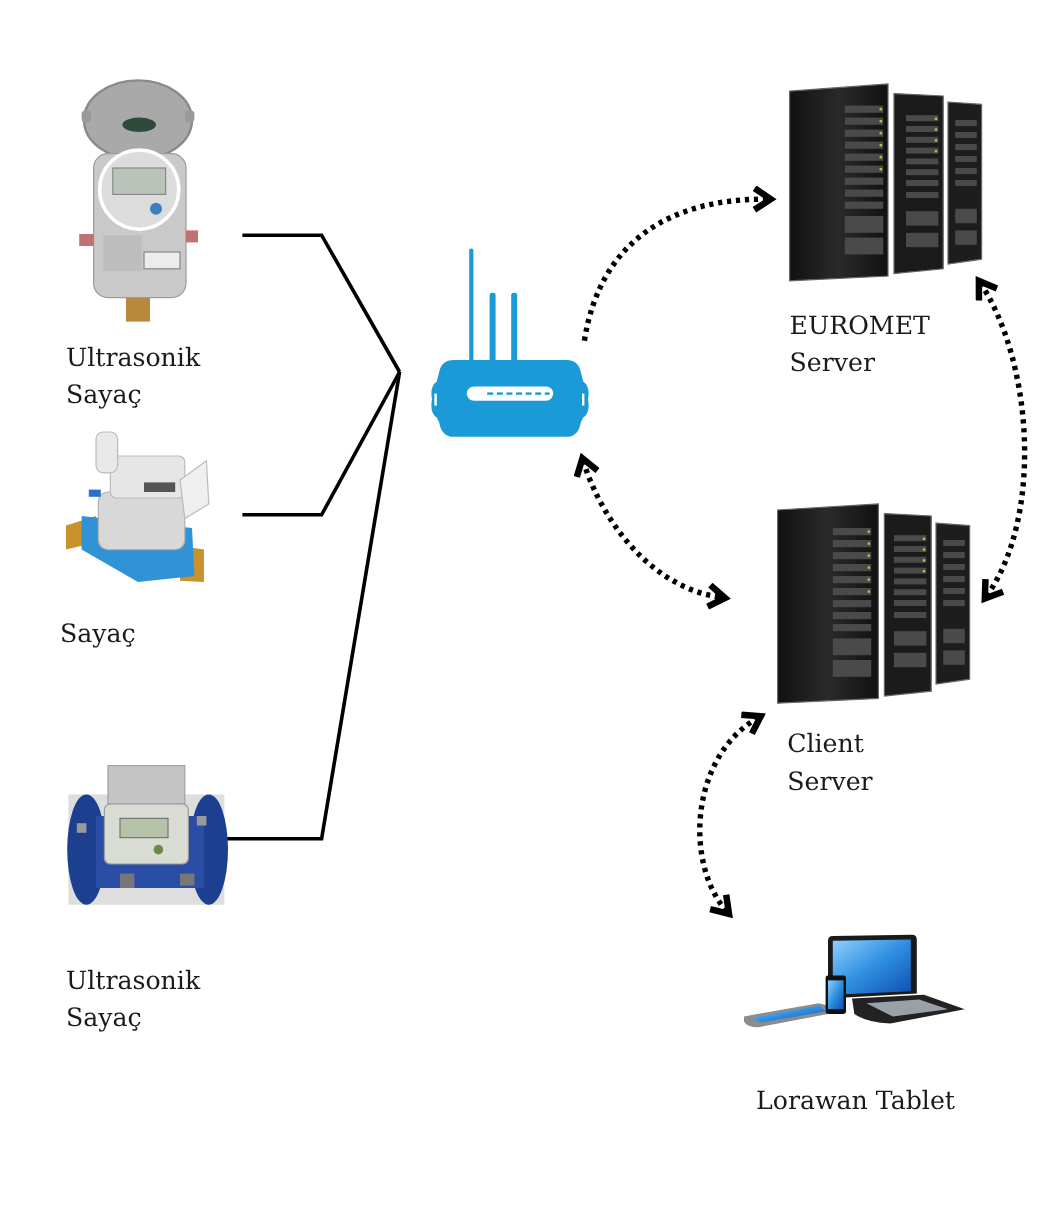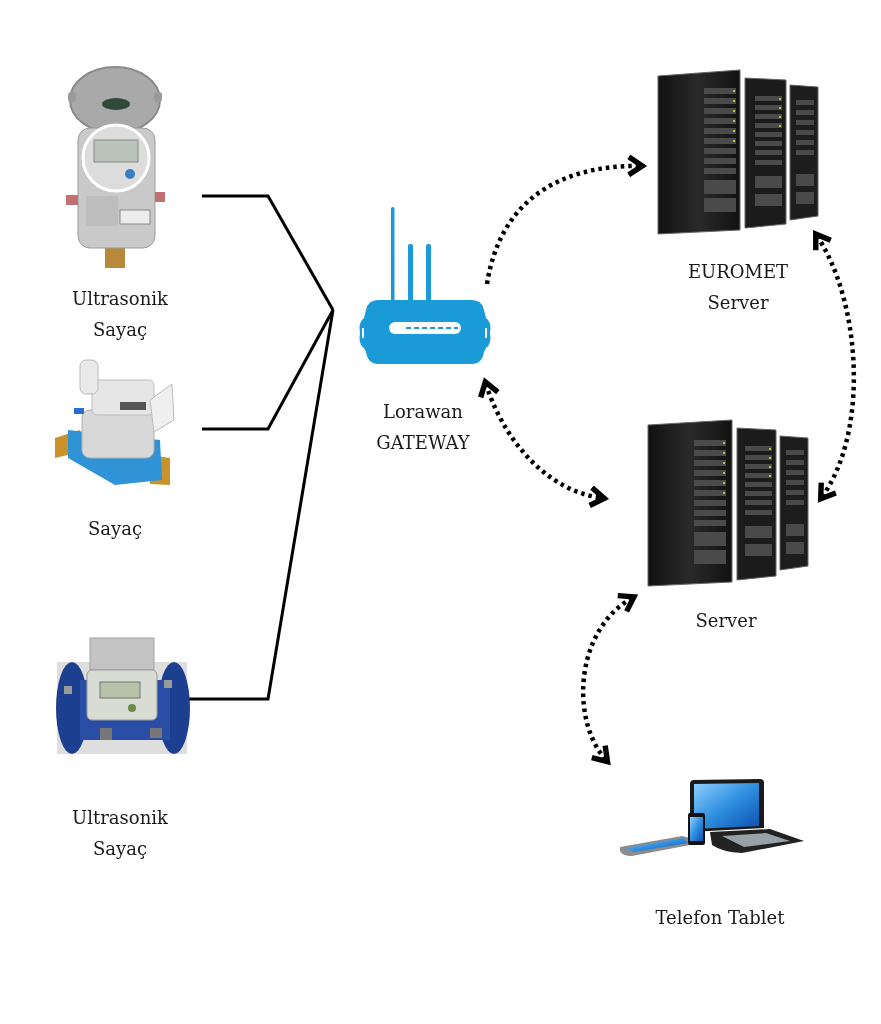--- a/index.html
+++ b/index.html
@@ -1,19 +1,19 @@
 <!DOCTYPE html>
 <html><head>
 <meta charset="utf-8">
 <style>
   html, body { margin: 0; padding: 0; background: #ffffff; }
   #stage { position: relative; width: 881px; height: 1024px; background: #ffffff; overflow: hidden; }
   .label {
-    position: absolute; text-align: center;
-    font-family: "DejaVu Serif", serif; font-size: 18px; line-height: 31px; color: #1a1a1a;
+    position: absolute; text-align: left;
+    font-family: "DejaVu Serif", serif; font-size: 21px; line-height: 31px; color: #1a1a1a;
     white-space: nowrap;
   }
   .label span { display: block; }
   svg.art { position: absolute; left: 0; top: 0; }
 </style>
 </head>
 <body>
 
 <div id="stage">
 
@@ -226,30 +226,27 @@
 
   <div class="label" style="left:50px; top:513px; width:130px;">
     <span>Sayaç</span>
   </div>
 
   <div class="label" style="left:55px; top:802px; width:130px;">
     <span>Ultrasonik</span>
     <span>Sayaç</span>
   </div>
 
-  <div class="label" style="left:358px; top:396px; width:130px;">
-    <span>Lorawan</span>
-    <span>GATEWAY</span>
-  </div>
 
   <div class="label" style="left:658px; top:256px; width:160px;">
     <span>EUROMET</span>
     <span>Server</span>
   </div>
 
   <div class="label" style="left:656px; top:605px; width:140px;">
+    <span>Client</span>
     <span>Server</span>
   </div>
 
   <div class="label" style="left:630px; top:902px; width:180px;">
-    <span>Telefon Tablet</span>
+    <span>Lorawan Tablet</span>
   </div>
 </div>
 
 </body></html>

